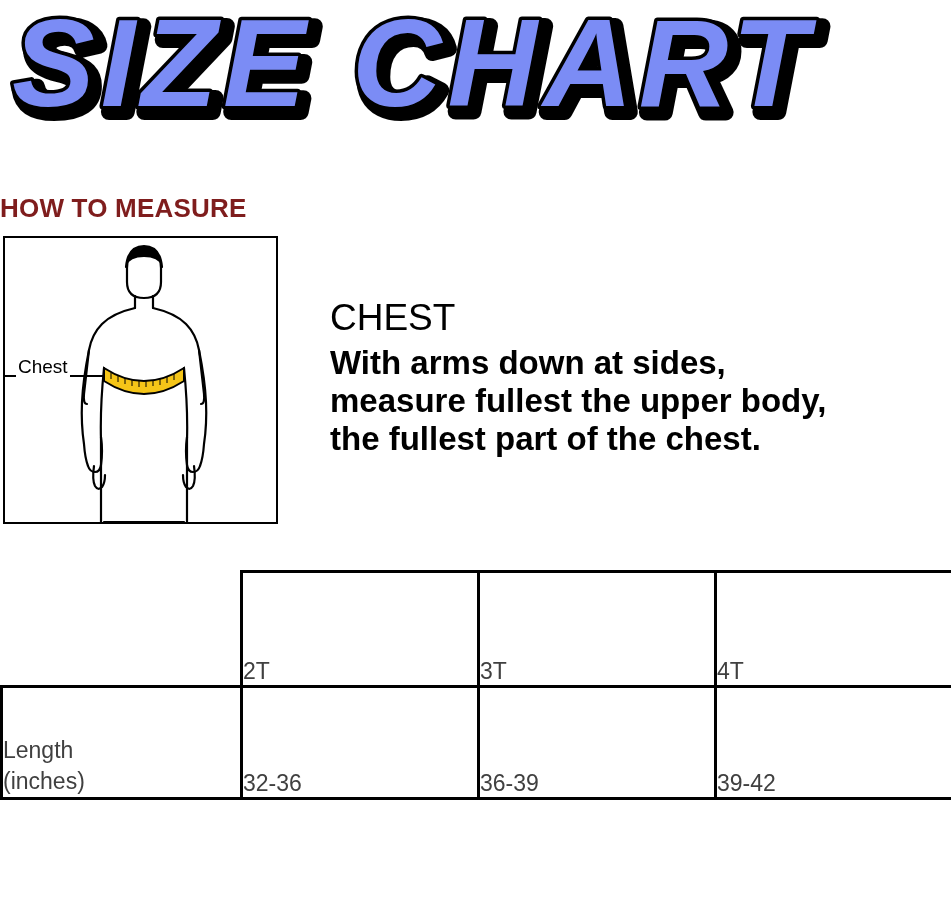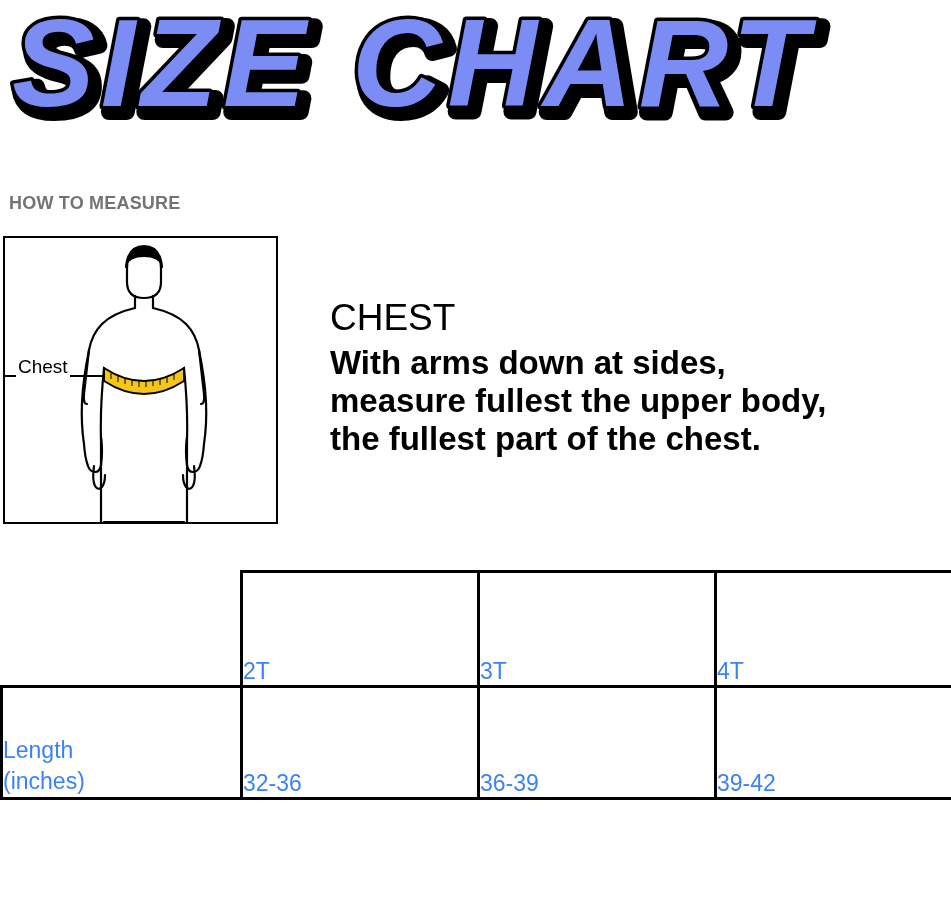--- a/index.html
+++ b/index.html
@@ -22,26 +22,26 @@
     position: absolute;
     left: 0; top: 0;
     width: 951px;
     height: 150px;
   }
   .title-svg { display: block; }
 
   
   .how-to {
     position: absolute;
-    left: 9px;
+    left: 0;
     top: 193px;
-    font-size: 18px;
+    font-size: 26px;
     font-weight: bold;
     letter-spacing: 0.2px;
-    color: #737373;
+    color: #7f1d1d;
     font-family: "Liberation Sans", sans-serif;
   }
 
   
   .figure-box {
     position: absolute;
     left: 3px;
     top: 236px;
     width: 275px;
     height: 288px;
@@ -93,21 +93,21 @@
     border-collapse: collapse;
     width: 951px;
     table-layout: fixed;
   }
   table.size-table td, table.size-table th {
     border: 3px solid #000;
     padding: 0;
     vertical-align: bottom;
     font-weight: normal;
     font-size: 23px;
-    color: #3b82f6;
+    color: #404040;
     font-family: "Liberation Sans", sans-serif;
   }
   .col-label { width: 240px; }
   .col-size  { width: 237px; }
 
   .corner-cell {
     border-top: none !important;
     border-left: none !important;
     border-bottom: 3px solid #000 !important;
   }

